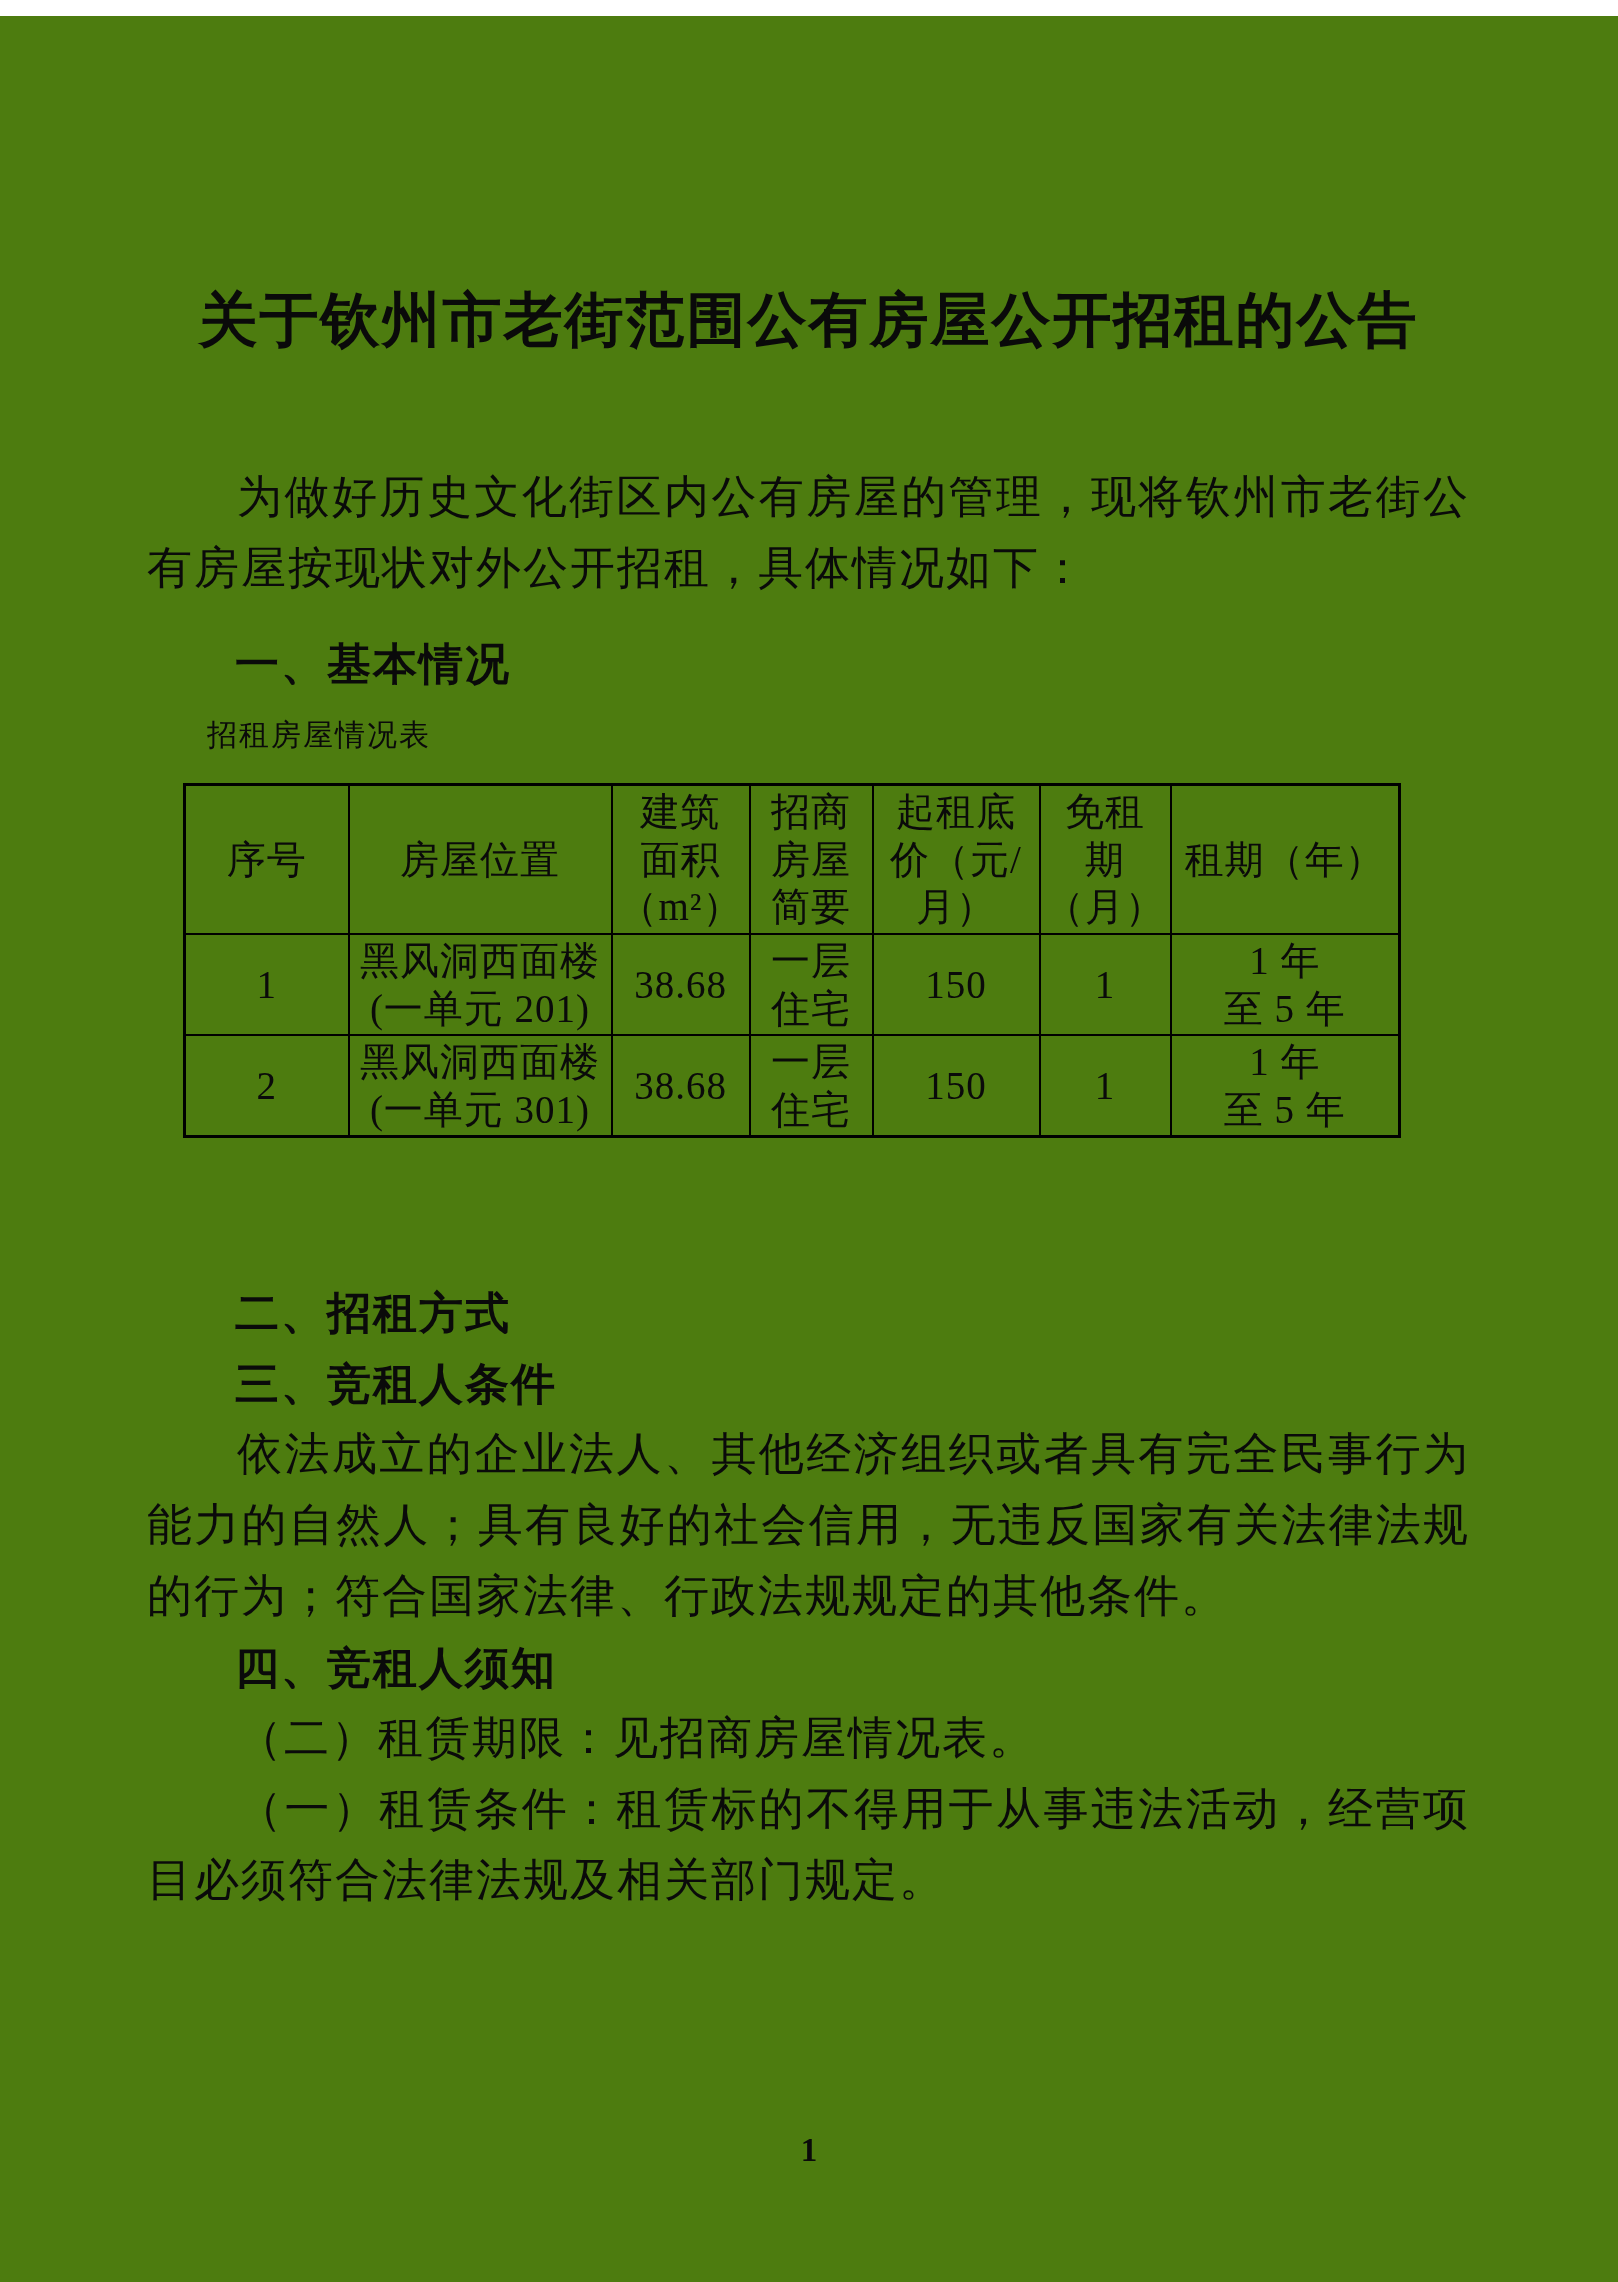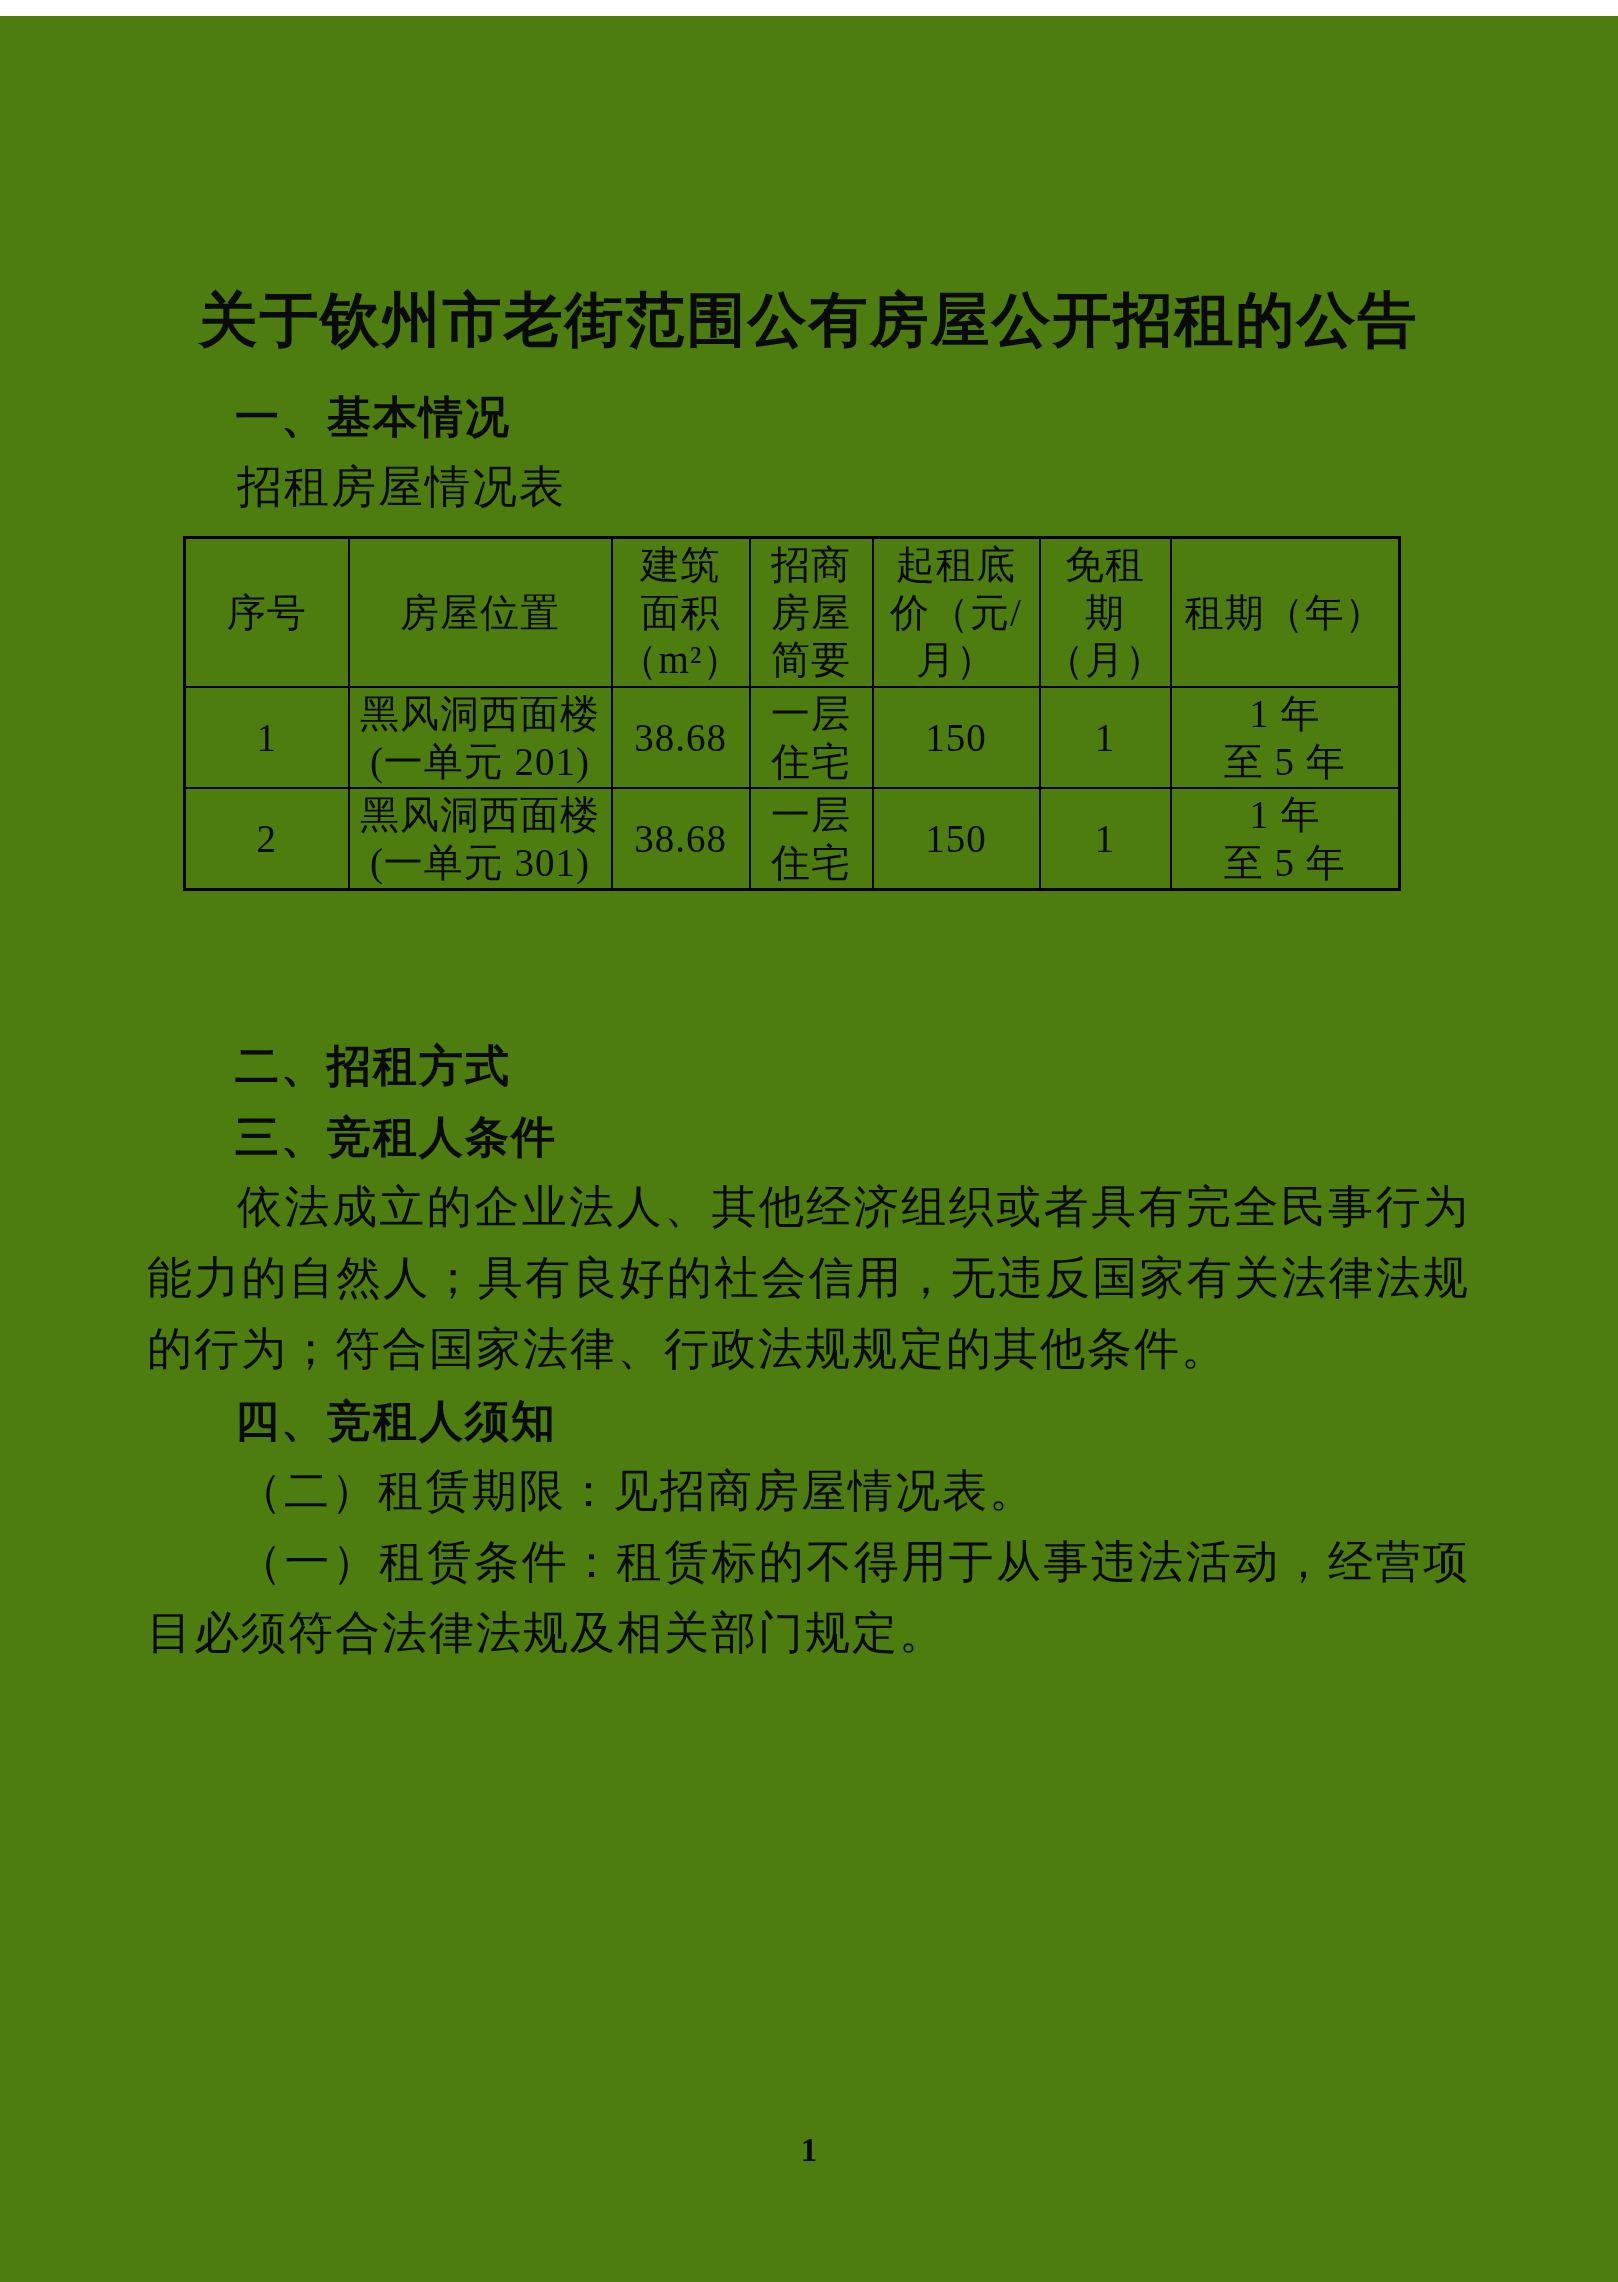--- a/index.html
+++ b/index.html
@@ -49,21 +49,21 @@
     line-height: 71px;
     letter-spacing: 2px;
     text-indent: 2em;
   }
   .sec-heading.h1 { margin-top: 23.5px; }
   .sec-heading.h2 { margin-top: 139px; }
   .sec-heading.h3 { margin-top: 0; }
   .sec-heading.h4 { margin-top: 0; }
   .table-caption {
     margin: 0;
-    font-size: 45px;
+    font-size: 30px;
     line-height: 71px;
     letter-spacing: 2px;
     text-indent: 2em;
   }
   table.rent-table {
     margin: 13.7px 0 0 36px;
     width: 1215px;
     table-layout: fixed;
     border-collapse: collapse;
     border: 3.9px solid #000;
@@ -96,20 +96,21 @@
   }
 </style>
 </head>
 <body>
 
 <div class="page">
   <div class="content">
 
     <h1 class="doc-title">关于钦州市老街范围公有房屋公开招租的公告</h1>
 
+    <p class="para intro">为做好历史文化街区内公有房屋的管理，现将钦州市老街公有房屋按现状对外公开招租，具体情况如下：</p>
 
     <p class="sec-heading h1">一、基本情况</p>
 
     <p class="table-caption">招租房屋情况表</p>
 
     <table class="rent-table">
       <colgroup>
         <col style="width:164px">
         <col style="width:263px">
         <col style="width:138px">

